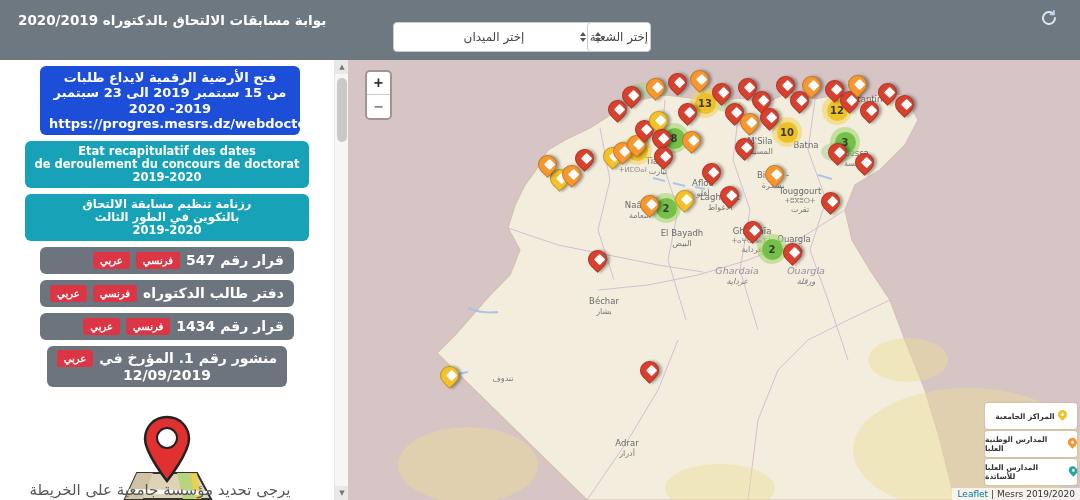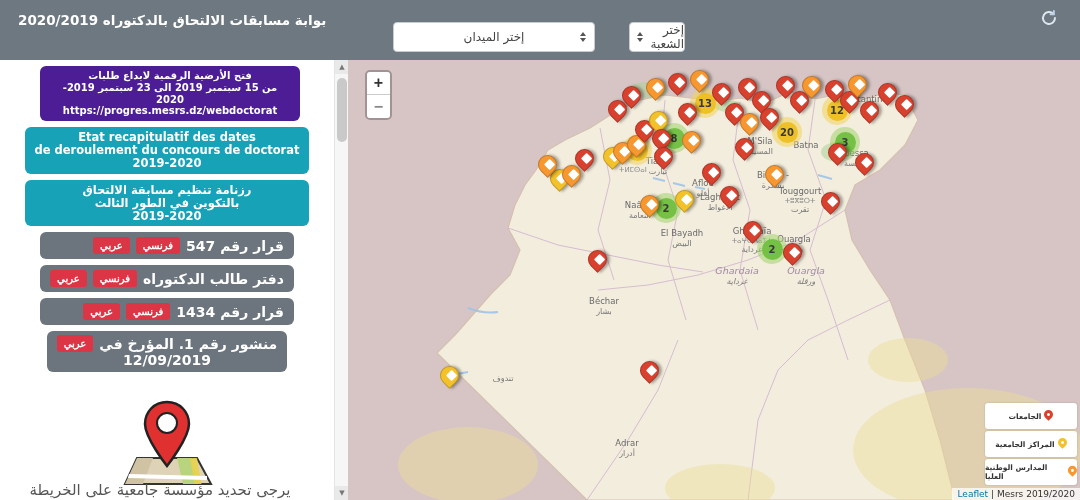--- a/index.html
+++ b/index.html
@@ -4,33 +4,33 @@
 <style>
   * { margin:0; padding:0; box-sizing:border-box; }
   html,body { width:1080px; height:500px; overflow:hidden; background:#fff;
               font-family:"DejaVu Sans","Liberation Sans",sans-serif; }
   
   .header { position:absolute; left:0; top:0; width:1080px; height:60px; background:#6e7880; z-index:30; }
   .header-title { position:absolute; left:18px; top:12px; color:#fff; font-size:13.5px; font-weight:bold; direction:rtl; }
   .select-box { position:absolute; top:22px; height:30px; background:#fff; border:1px solid #c8ccd0; border-radius:4px;
                 display:flex; align-items:center; justify-content:center; color:#444; font-size:12px; direction:rtl; cursor:pointer; }
   .select-wide { left:393px; width:202px; }
-  .select-narrow { left:629px; width:56px; }
+  .select-narrow { left:587px; width:64px; }
   .updown { display:flex; flex-direction:column; gap:2px; position:absolute; top:9px; }
   .updown i { display:block; width:0; height:0; border-left:3.5px solid transparent; border-right:3.5px solid transparent; }
   .updown .up { border-bottom:4px solid #555; }
   .updown .dn { border-top:4px solid #555; }
   .select-wide .updown { right:8px; }
   .select-narrow .updown { left:7px; }
   .refresh { position:absolute; left:1040px; top:9px; width:18px; height:18px; cursor:pointer; }
   
   .sidebar { position:absolute; left:0; top:60px; width:348px; height:440px; background:#fff; z-index:20; overflow:hidden; }
   .sidebar-inner { width:334px; display:flex; flex-direction:column; align-items:center; padding-top:3px; }
   .sbox { border-radius:6px; color:#fff; text-align:center; direction:rtl; margin-top:6px; padding:4px 9px; }
-  .box-green { background:#4c1d95; font-size:10px; font-weight:bold; line-height:1.18; max-width:260px; margin-top:3px;margin-left:6px; }
+  .box-green { background:#1d4ed8; font-size:13px; font-weight:bold; line-height:1.18; max-width:260px; margin-top:3px;margin-left:6px; }
   .box-teal  { background:#17a2b8; font-size:11.5px; font-weight:bold; line-height:1.12; }
   .box-gray  { background:#6c757d; font-size:14px; font-weight:bold; display:flex; align-items:center; gap:6px; padding:5px 10px; }
   .box-gray .btn-red { background:#dc3545; color:#fff; font-size:10px; font-weight:bold; border:none;
                        border-radius:3px; padding:3px 7px; cursor:pointer; }
   .box-gray2 { background:#6c757d; border-radius:6px; color:#fff; text-align:center; direction:rtl; margin-top:6px; padding:4px 10px;
                font-size:14px; font-weight:bold; }
   .box-gray2 .row1 { display:flex; align-items:center; justify-content:center; gap:6px; }
   .pinimg { margin-top:24px; }
   .sidebar-hint { position:absolute; bottom:1px; width:320px; text-align:center; color:#555; font-size:15px; direction:rtl; }
   
@@ -227,21 +227,21 @@
       <div class="clabel" style="left: 279px; top: 388px; text-align: center;"><span>Adrar</span><span class="ar">أدرار</span></div>
     </div>
   <div id="map-clusters">
       <div class="cluster cluster-green" style="left: 326px; top: 78px;">
         <div class="in">8</div>
       </div>
       <div class="cluster cluster-yellow" style="left: 357px; top: 43px;">
         <div class="in">13</div>
       </div>
       <div class="cluster cluster-yellow" style="left: 439px; top: 72px;">
-        <div class="in">20</div>
+        <div class="in">10</div>
       </div>
       <div class="cluster cluster-yellow" style="left: 489px; top: 50px;">
         <div class="in">12</div>
       </div>
       <div class="cluster cluster-green" style="left: 497px; top: 82px;">
         <div class="in">3</div>
       </div>
       <div class="cluster cluster-green" style="left: 318px; top: 148px;">
         <div class="in">2</div>
       </div>
@@ -396,30 +396,30 @@
       </div>
     </div>
 
   <div class="zoomctl">
     <button class="zin">+</button>
     <button class="zout">−</button>
   </div>
 
   <div class="legend" id="legend">
       <div class="legend-row">
-        <span class="txt">الجامعات</span>
-        <span class="legend-pin" style="background: rgb(217, 65, 47);"></span>
-      </div>
-      <div class="legend-row">
         <span class="txt">المراكز الجامعية</span>
         <span class="legend-pin" style="background: rgb(243, 194, 43);"></span>
       </div>
       <div class="legend-row">
         <span class="txt">المدارس الوطنية العليا</span>
         <span class="legend-pin" style="background: rgb(246, 151, 48);"></span>
       </div>
+      <div class="legend-row">
+        <span class="txt">المدارس العليا للأساتذة</span>
+        <span class="legend-pin" style="background: rgb(38, 166, 154);"></span>
+      </div>
     </div>
 
   <div class="attrib">
     <a>Leaflet</a>
     <span>| Mesrs 2019/2020</span>
   </div>
 </div>
 
 </body></html>

